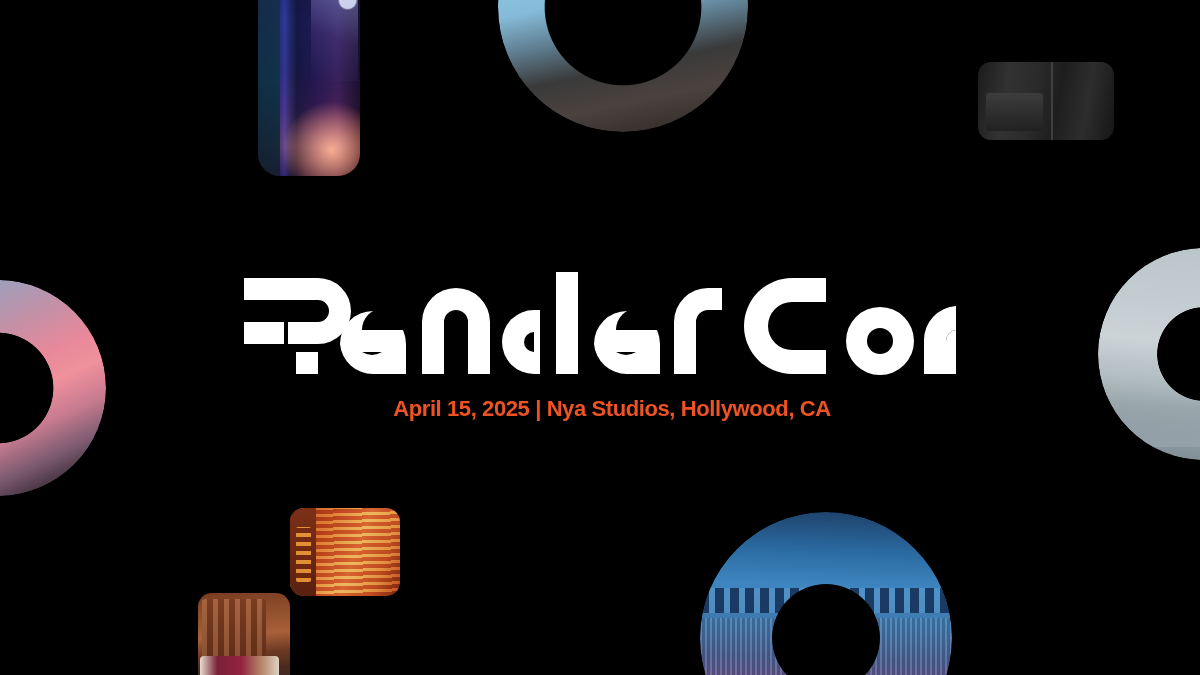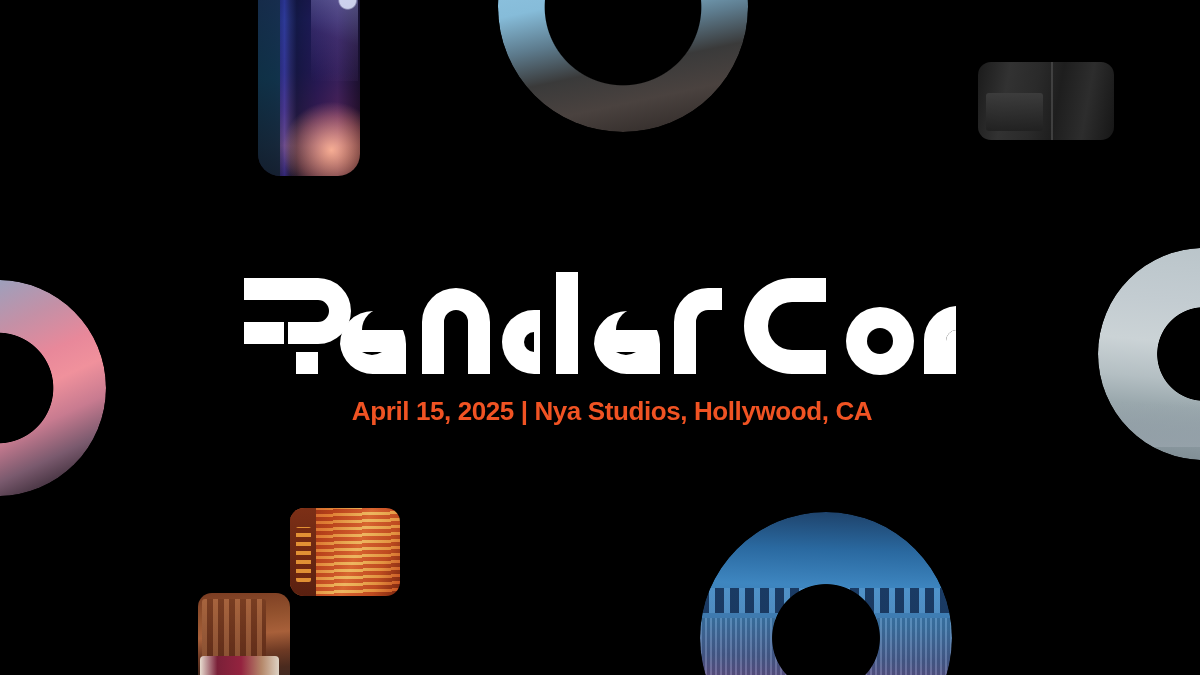--- a/index.html
+++ b/index.html
@@ -155,21 +155,21 @@
   
   #lockup{
     position:absolute; left:0; right:0; top:272px;
     display:flex; flex-direction:column; align-items:center;
   }
   #wordmark{ display:block; width:712px; height:108px; }
   #tagline{
     margin-top:16px;
     font-family:"Liberation Sans", sans-serif;
     font-weight:700;
-    font-size:26px;
+    font-size:22px;
     letter-spacing:-0.4px;
     color:#F05323;
     white-space:nowrap;
     margin-left:24px;
   }
 </style>
 </head>
 <body>
 
 <div id="stage">

